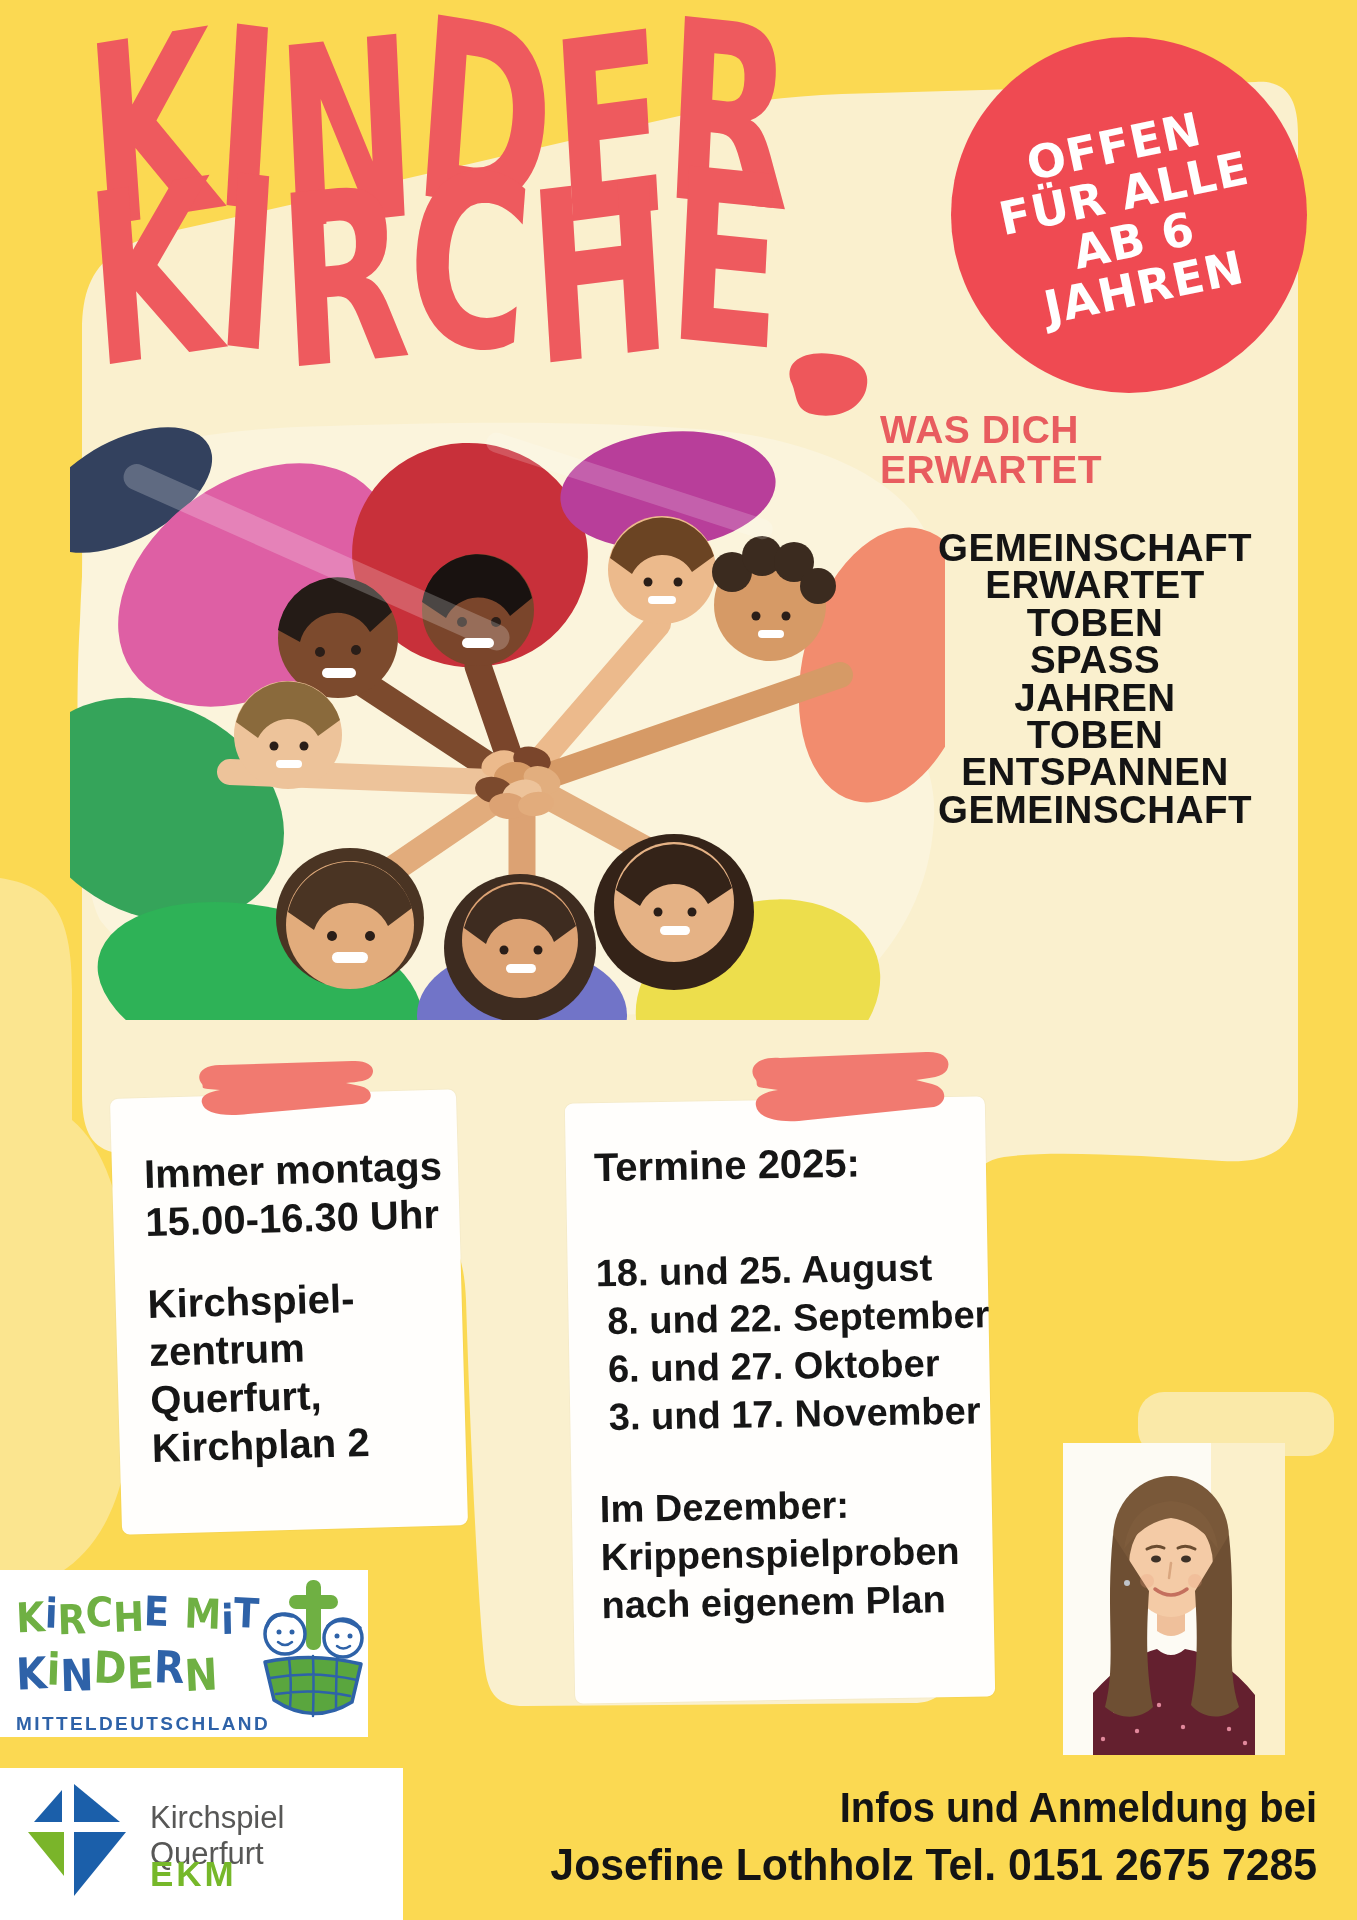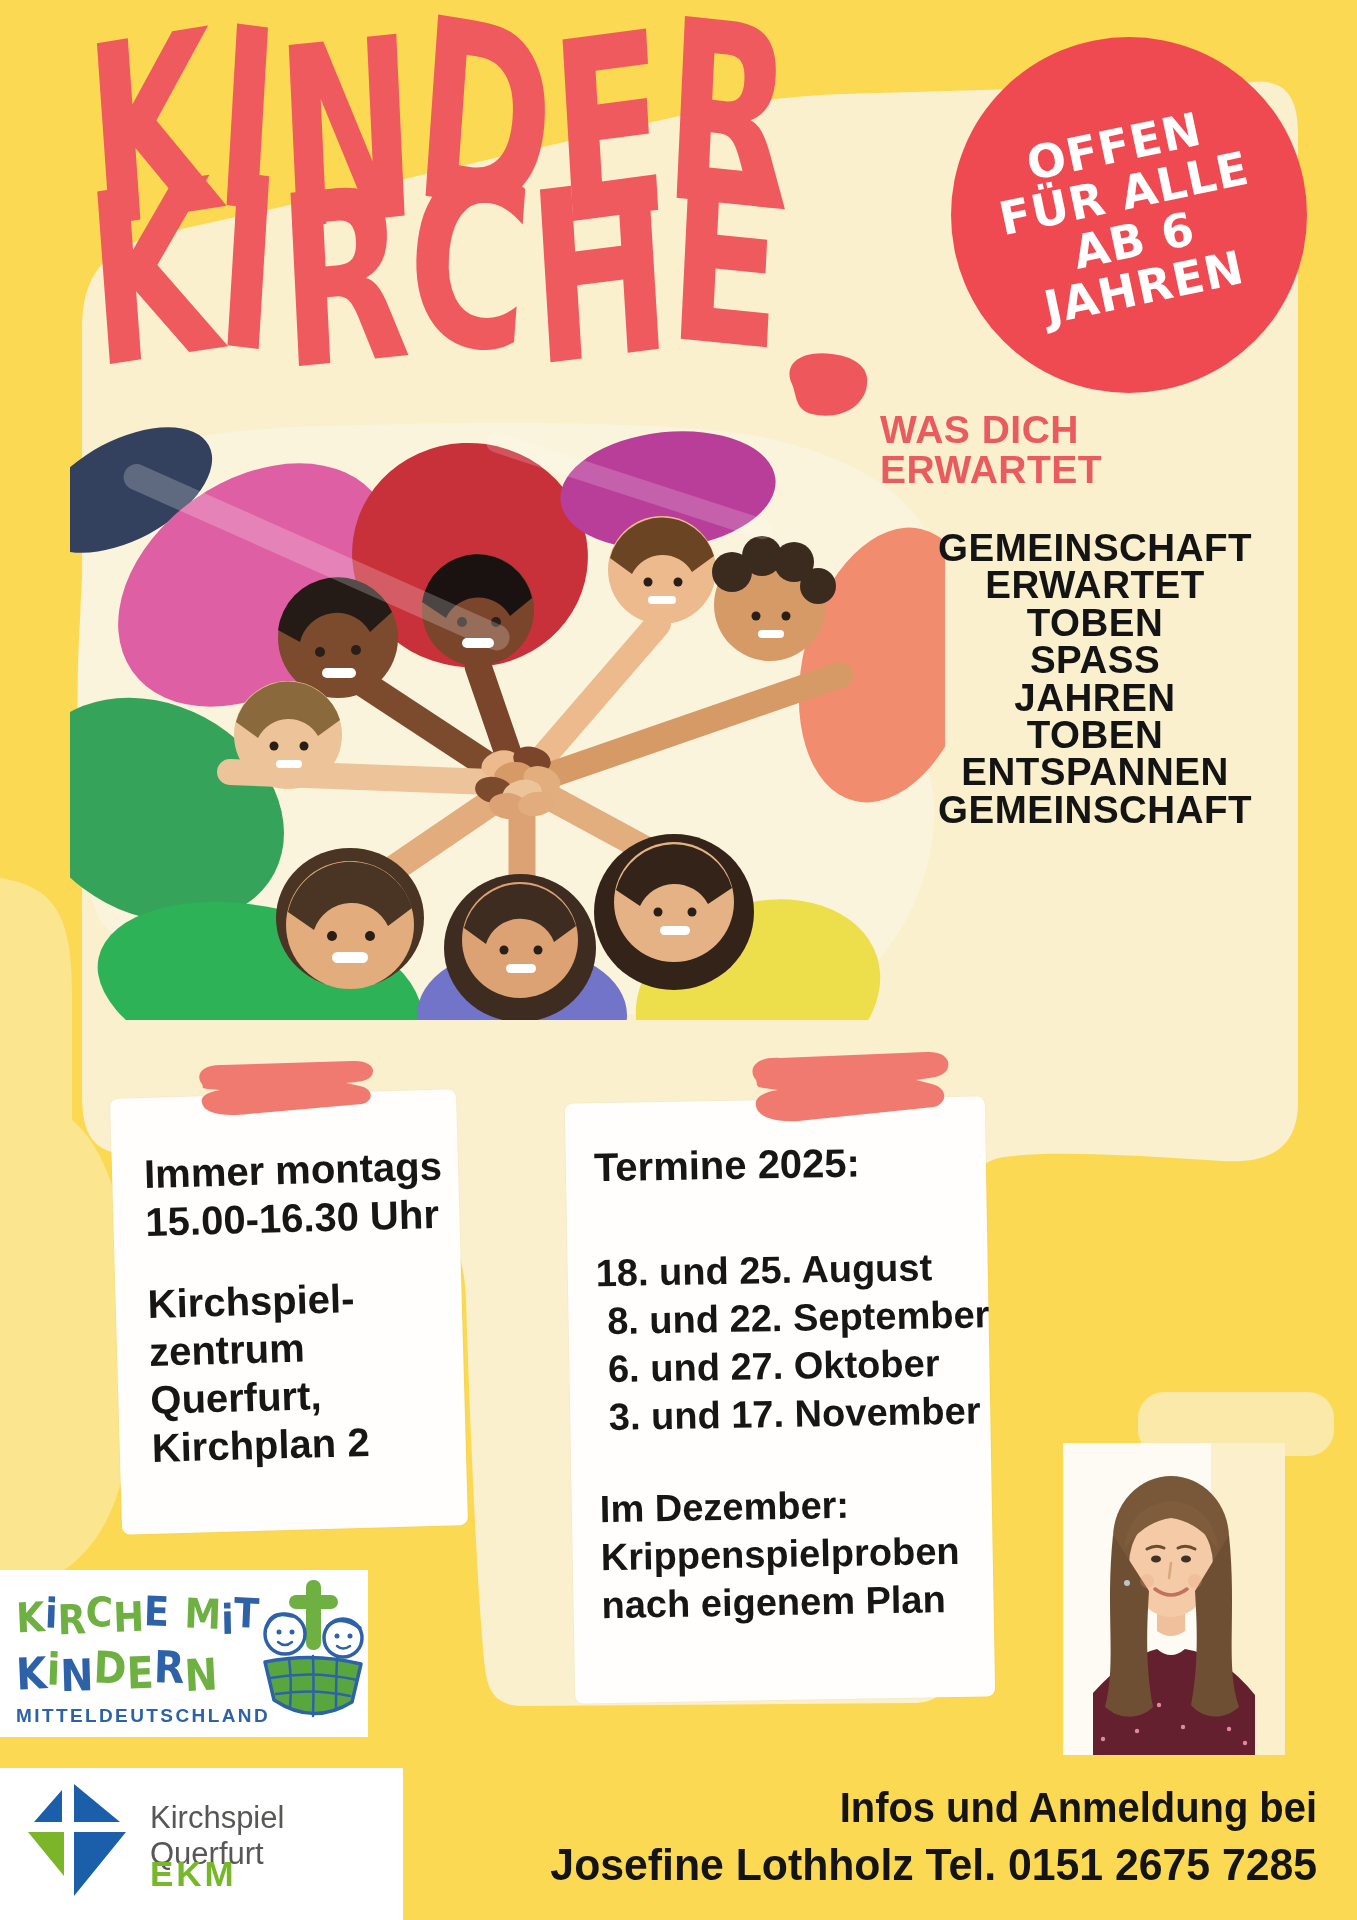--- a/index.html
+++ b/index.html
@@ -55,21 +55,21 @@
   .card .med{font-size:38px;line-height:48px;font-weight:bold;color:#161616;white-space:pre;}
   #card-left .p2{margin-top:34px;}
   #card-right .dates{margin-top:58px;}
   #card-right .december{margin-top:44px;}
 
   
   #logo-kmk{left:0;top:1570px;width:368px;height:167px;background:#fff;padding:22px 0 0 16px;}
   .kmk-line{font-family:"DejaVu Sans",sans-serif;font-weight:bold;white-space:nowrap;transform-origin:left top;}
   #kmk-line1{font-size:41px;line-height:49px;transform:scaleX(.9);}
   #kmk-line2{font-size:44px;line-height:53px;margin-top:4px;transform:scaleX(.9);}
-  #kmk-line3{font-size:19px;line-height:22px;margin-top:7px;letter-spacing:2.4px;color:#2E62A8;font-weight:bold;}
+  #kmk-line3{font-size:19px;line-height:22px;margin-top:15px;letter-spacing:2.4px;color:#2E62A8;font-weight:bold;}
 
   #logo-ekm{left:0;top:1768px;width:403px;height:158px;background:#fff;}
   #ekm-name{position:absolute;left:150px;top:32px;font-size:31px;color:#575756;}
   #ekm-abbr{position:absolute;left:150px;top:86px;font-size:35px;font-weight:bold;letter-spacing:3px;color:#76B82A;}
 
   
   #contact{
     right:40px;top:1778px;text-align:right;color:#141414;font-weight:bold;
     transform:scaleX(.95);transform-origin:right top;white-space:nowrap;
   }

